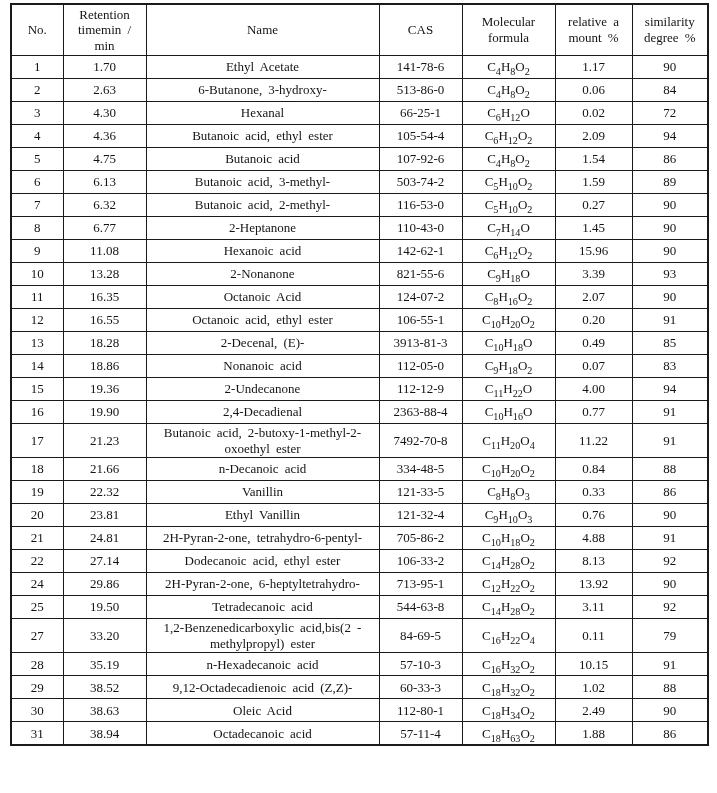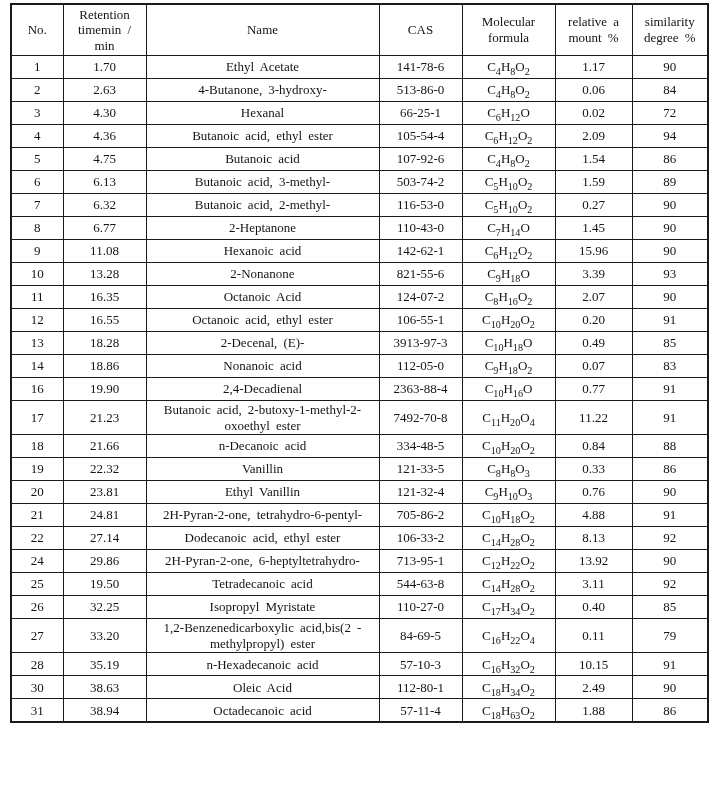--- a/index.html
+++ b/index.html
@@ -82,21 +82,21 @@
           <td class="cell-retention-time">1.70</td>
           <td class="cell-name">Ethyl Acetate</td>
           <td class="cell-cas">141-78-6</td>
           <td class="cell-formula">C<sub>4</sub>H<sub>8</sub>O<sub>2</sub></td>
           <td class="cell-relative-amount">1.17</td>
           <td class="cell-similarity">90</td>
         </tr>
         <tr>
           <td class="cell-no">2</td>
           <td class="cell-retention-time">2.63</td>
-          <td class="cell-name">4-Butanone, 3-hydroxy-</td>
+          <td class="cell-name">6-Butanone, 3-hydroxy-</td>
           <td class="cell-cas">513-86-0</td>
           <td class="cell-formula">C<sub>4</sub>H<sub>8</sub>O<sub>2</sub></td>
           <td class="cell-relative-amount">0.06</td>
           <td class="cell-similarity">84</td>
         </tr>
         <tr>
           <td class="cell-no">3</td>
           <td class="cell-retention-time">4.30</td>
           <td class="cell-name">Hexanal</td>
           <td class="cell-cas">66-25-1</td>
@@ -182,35 +182,44 @@
           <td class="cell-name">Octanoic acid, ethyl ester</td>
           <td class="cell-cas">106-55-1</td>
           <td class="cell-formula">C<sub>10</sub>H<sub>20</sub>O<sub>2</sub></td>
           <td class="cell-relative-amount">0.20</td>
           <td class="cell-similarity">91</td>
         </tr>
         <tr>
           <td class="cell-no">13</td>
           <td class="cell-retention-time">18.28</td>
           <td class="cell-name">2-Decenal, (E)-</td>
-          <td class="cell-cas">3913-97-3</td>
+          <td class="cell-cas">3913-81-3</td>
           <td class="cell-formula">C<sub>10</sub>H<sub>18</sub>O</td>
           <td class="cell-relative-amount">0.49</td>
           <td class="cell-similarity">85</td>
         </tr>
         <tr>
           <td class="cell-no">14</td>
           <td class="cell-retention-time">18.86</td>
           <td class="cell-name">Nonanoic acid</td>
           <td class="cell-cas">112-05-0</td>
           <td class="cell-formula">C<sub>9</sub>H<sub>18</sub>O<sub>2</sub></td>
           <td class="cell-relative-amount">0.07</td>
           <td class="cell-similarity">83</td>
         </tr>
         <tr>
+          <td class="cell-no">15</td>
+          <td class="cell-retention-time">19.36</td>
+          <td class="cell-name">2-Undecanone</td>
+          <td class="cell-cas">112-12-9</td>
+          <td class="cell-formula">C<sub>11</sub>H<sub>22</sub>O</td>
+          <td class="cell-relative-amount">4.00</td>
+          <td class="cell-similarity">94</td>
+        </tr>
+        <tr>
           <td class="cell-no">16</td>
           <td class="cell-retention-time">19.90</td>
           <td class="cell-name">2,4-Decadienal</td>
           <td class="cell-cas">2363-88-4</td>
           <td class="cell-formula">C<sub>10</sub>H<sub>16</sub>O</td>
           <td class="cell-relative-amount">0.77</td>
           <td class="cell-similarity">91</td>
         </tr>
         <tr>
           <td class="cell-no">17</td>
@@ -278,47 +287,47 @@
         <tr>
           <td class="cell-no">25</td>
           <td class="cell-retention-time">19.50</td>
           <td class="cell-name">Tetradecanoic acid</td>
           <td class="cell-cas">544-63-8</td>
           <td class="cell-formula">C<sub>14</sub>H<sub>28</sub>O<sub>2</sub></td>
           <td class="cell-relative-amount">3.11</td>
           <td class="cell-similarity">92</td>
         </tr>
         <tr>
-          <td class="cell-no">26</td>
-          <td class="cell-retention-time">32.25</td>
-          <td class="cell-name">Isopropyl Myristate</td>
-          <td class="cell-cas">110-27-0</td>
-          <td class="cell-formula">C<sub>17</sub>H<sub>34</sub>O<sub>2</sub></td>
-          <td class="cell-relative-amount">0.40</td>
-          <td class="cell-similarity">85</td>
-        </tr>
-        <tr>
           <td class="cell-no">27</td>
           <td class="cell-retention-time">33.20</td>
           <td class="cell-name">1,2-Benzenedicarboxylic acid,bis(2 -methylpropyl) ester</td>
           <td class="cell-cas">84-69-5</td>
           <td class="cell-formula">C<sub>16</sub>H<sub>22</sub>O<sub>4</sub></td>
           <td class="cell-relative-amount">0.11</td>
           <td class="cell-similarity">79</td>
         </tr>
         <tr>
           <td class="cell-no">28</td>
           <td class="cell-retention-time">35.19</td>
           <td class="cell-name">n-Hexadecanoic acid</td>
           <td class="cell-cas">57-10-3</td>
           <td class="cell-formula">C<sub>16</sub>H<sub>32</sub>O<sub>2</sub></td>
           <td class="cell-relative-amount">10.15</td>
           <td class="cell-similarity">91</td>
         </tr>
         <tr>
+          <td class="cell-no">29</td>
+          <td class="cell-retention-time">38.52</td>
+          <td class="cell-name">9,12-Octadecadienoic acid (Z,Z)-</td>
+          <td class="cell-cas">60-33-3</td>
+          <td class="cell-formula">C<sub>18</sub>H<sub>32</sub>O<sub>2</sub></td>
+          <td class="cell-relative-amount">1.02</td>
+          <td class="cell-similarity">88</td>
+        </tr>
+        <tr>
           <td class="cell-no">30</td>
           <td class="cell-retention-time">38.63</td>
           <td class="cell-name">Oleic Acid</td>
           <td class="cell-cas">112-80-1</td>
           <td class="cell-formula">C<sub>18</sub>H<sub>34</sub>O<sub>2</sub></td>
           <td class="cell-relative-amount">2.49</td>
           <td class="cell-similarity">90</td>
         </tr>
         <tr>
           <td class="cell-no">31</td>

